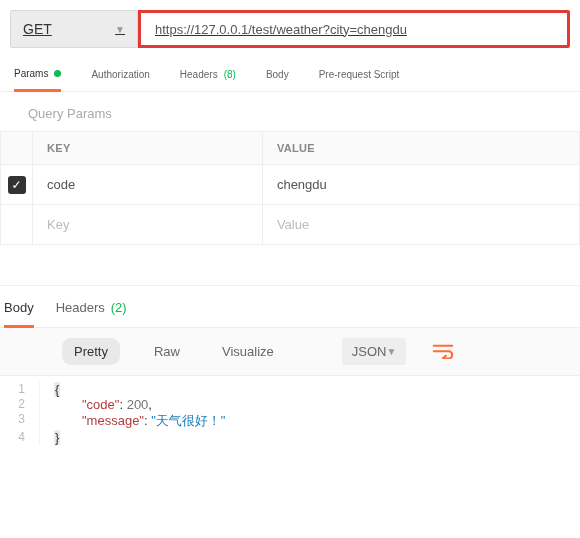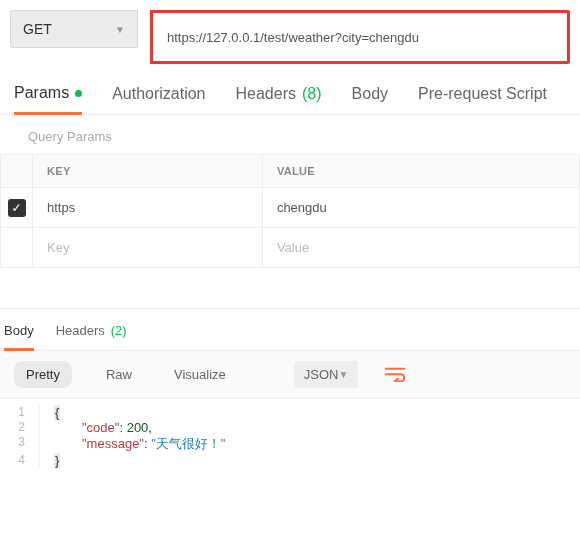--- a/index.html
+++ b/index.html
@@ -1,25 +1,25 @@
 <!DOCTYPE html>
 <html><head>
 <meta charset="utf-8">
 <style>
 * { margin: 0; padding: 0; box-sizing: border-box; font-family: -apple-system, BlinkMacSystemFont, "Segoe UI", Arial, sans-serif; }
 body { background: #fff; font-size: 13px; color: #333; width: 580px; }
 
-.top-bar { display: flex; padding: 10px 10px 6px 10px; gap: 12px; }
+.top-bar { display: flex; padding: 10px 10px 6px 10px; gap: 0; text-decoration: underline; }
 .method-dropdown { width: 128px; height: 38px; background: #ececec; border: 1px solid #d9d9d9; display: flex; align-items: center; padding: 0 12px; justify-content: space-between; cursor: pointer; border-radius: 2px 0 0 2px; }
 .method-label { font-size: 14px; color: #333; }
 .chev { color: #999; font-size: 10px; }
-.url-box { flex: 1; height: 54px; border: 3px solid #e53935; display: flex; align-items: center; padding: 0 14px; background: #fff; border-radius: 0 2px 2px 0; }
+.url-box { flex: 1; height: 38px; border: 3px solid #e53935; display: flex; align-items: center; padding: 0 14px; background: #fff; border-radius: 0 2px 2px 0; }
 .url-input { border: none; outline: none; width: 100%; font-size: 13px; color: #555; }
 
-.tabs { display: flex; gap: 30px; padding: 14px 14px 0 14px; border-bottom: 1px solid #eee; font-size: 16px; }
+.tabs { display: flex; gap: 30px; padding: 14px 14px 0 14px; border-bottom: 1px solid #eee; font-size: 10px; }
 .tab { padding-bottom: 10px; color: #666; cursor: pointer; display: flex; align-items: center; gap: 6px; }
 .tab.active { color: #333; border-bottom: 3px solid #ff6c37; margin-bottom: -1px; }
 .dot-green { width: 7px; height: 7px; border-radius: 50%; background: #0cbb52; display: inline-block; }
 .badge-green { color: #0cbb52; }
 
 .section-label { color: #aaa; font-size: 13px; padding: 14px 14px 10px 28px; }
 
 .params-table { width: 100%; border-collapse: collapse; }
 .params-table th { background: #fafafa; border: 1px solid #eee; text-align: left; font-size: 11px; color: #888; font-weight: 600; padding: 10px 14px; letter-spacing: 0.3px; }
 .params-table td { border: 1px solid #eee; padding: 12px 14px; font-size: 13px; color: #555; }
@@ -27,33 +27,33 @@
 .chk-cell { width: 32px; text-align: center; padding: 0 !important; border-left: none; }
 .chk { width: 18px; height: 18px; background: #333; border-radius: 3px; display: inline-flex; align-items: center; justify-content: center; color: #fff; font-size: 12px; }
 .th-chk { width: 32px; }
 
 .resp-tabs { display: flex; gap: 22px; padding: 14px 4px 0 4px; border-top: 1px solid #eee; border-bottom: 1px solid #eee; margin-top: 40px; font-size: 13px; }
 .resp-tab { padding-bottom: 10px; color: #666; cursor: pointer; display: flex; gap: 6px; }
 .resp-tab.active { color: #333; border-bottom: 3px solid #ff6c37; margin-bottom: -1px; }
 
 .view-bar { display: flex; align-items: center; padding: 10px 14px; gap: 26px; background: #fafafa; border-bottom: 1px solid #eee; font-size: 13px; }
 .view-btn { color: #666; cursor: pointer; padding: 6px 8px; }
-.view-btn.active { color: #333; background: #e9e9e9; border-radius: 9px; padding: 6px 12px; }
+.view-btn.active { color: #333; background: #e9e9e9; border-radius: 9px; padding: 6px 12px; margin-left: 48px; }
 .spacer-sm { width: 8px; }
 .json-dd { display: flex; align-items: center; color: #666; background: #eee; padding: 6px 10px; border-radius: 3px; cursor: pointer; }
 .wrap-icon { width: 22px; height: 18px; display: inline-block; }
 .wrap-icon svg { stroke: #ff6c37; }
 
 .code { padding: 6px 0 20px 0; font-family: Consolas, Monaco, monospace; font-size: 13px; }
 .code-line { display: flex; }
 .gutter { width: 40px; text-align: right; padding-right: 14px; color: #bbb; font-size: 12px; user-select: none; border-right: 1px solid #f2f2f2; }
 .code-text { padding-left: 14px; white-space: pre; }
 .brace { background: #e8e8e8; border-radius: 2px; padding: 0 1px; }
 .jkey { color: #b33c3c; }
-.jnum { color: #14532d; }
+.jnum { color: #737373; }
 .jstr { color: #1e7fb8; }
 .indent { display: inline-block; width: 28px; }
 </style>
 </head>
 <body>
 
 <div class="top-bar">
   <div class="method-dropdown">
     <span class="method-label">GET</span>
     <span class="chev">▼</span>
@@ -85,21 +85,21 @@
       <th class="th-chk"></th>
       <th>KEY</th>
       <th>VALUE</th>
     </tr>
   </thead>
   <tbody>
     <tr>
       <td class="chk-cell">
         <span class="chk">✓</span>
       </td>
-      <td>https</td>
+      <td>code</td>
       <td>chengdu</td>
     </tr>
     <tr>
       <td class="chk-cell"></td>
       <td class="placeholder">Key</td>
       <td class="placeholder">Value</td>
     </tr>
   </tbody>
 </table>
 

